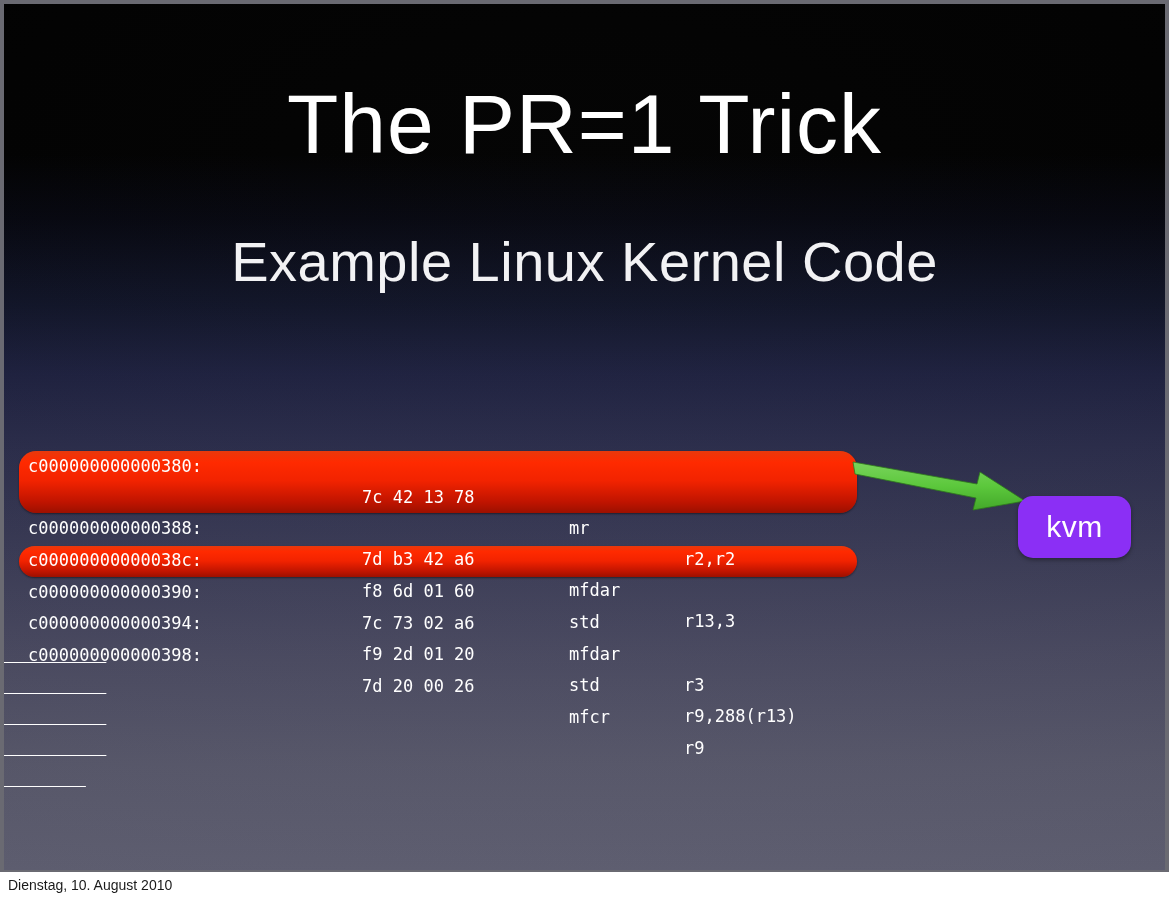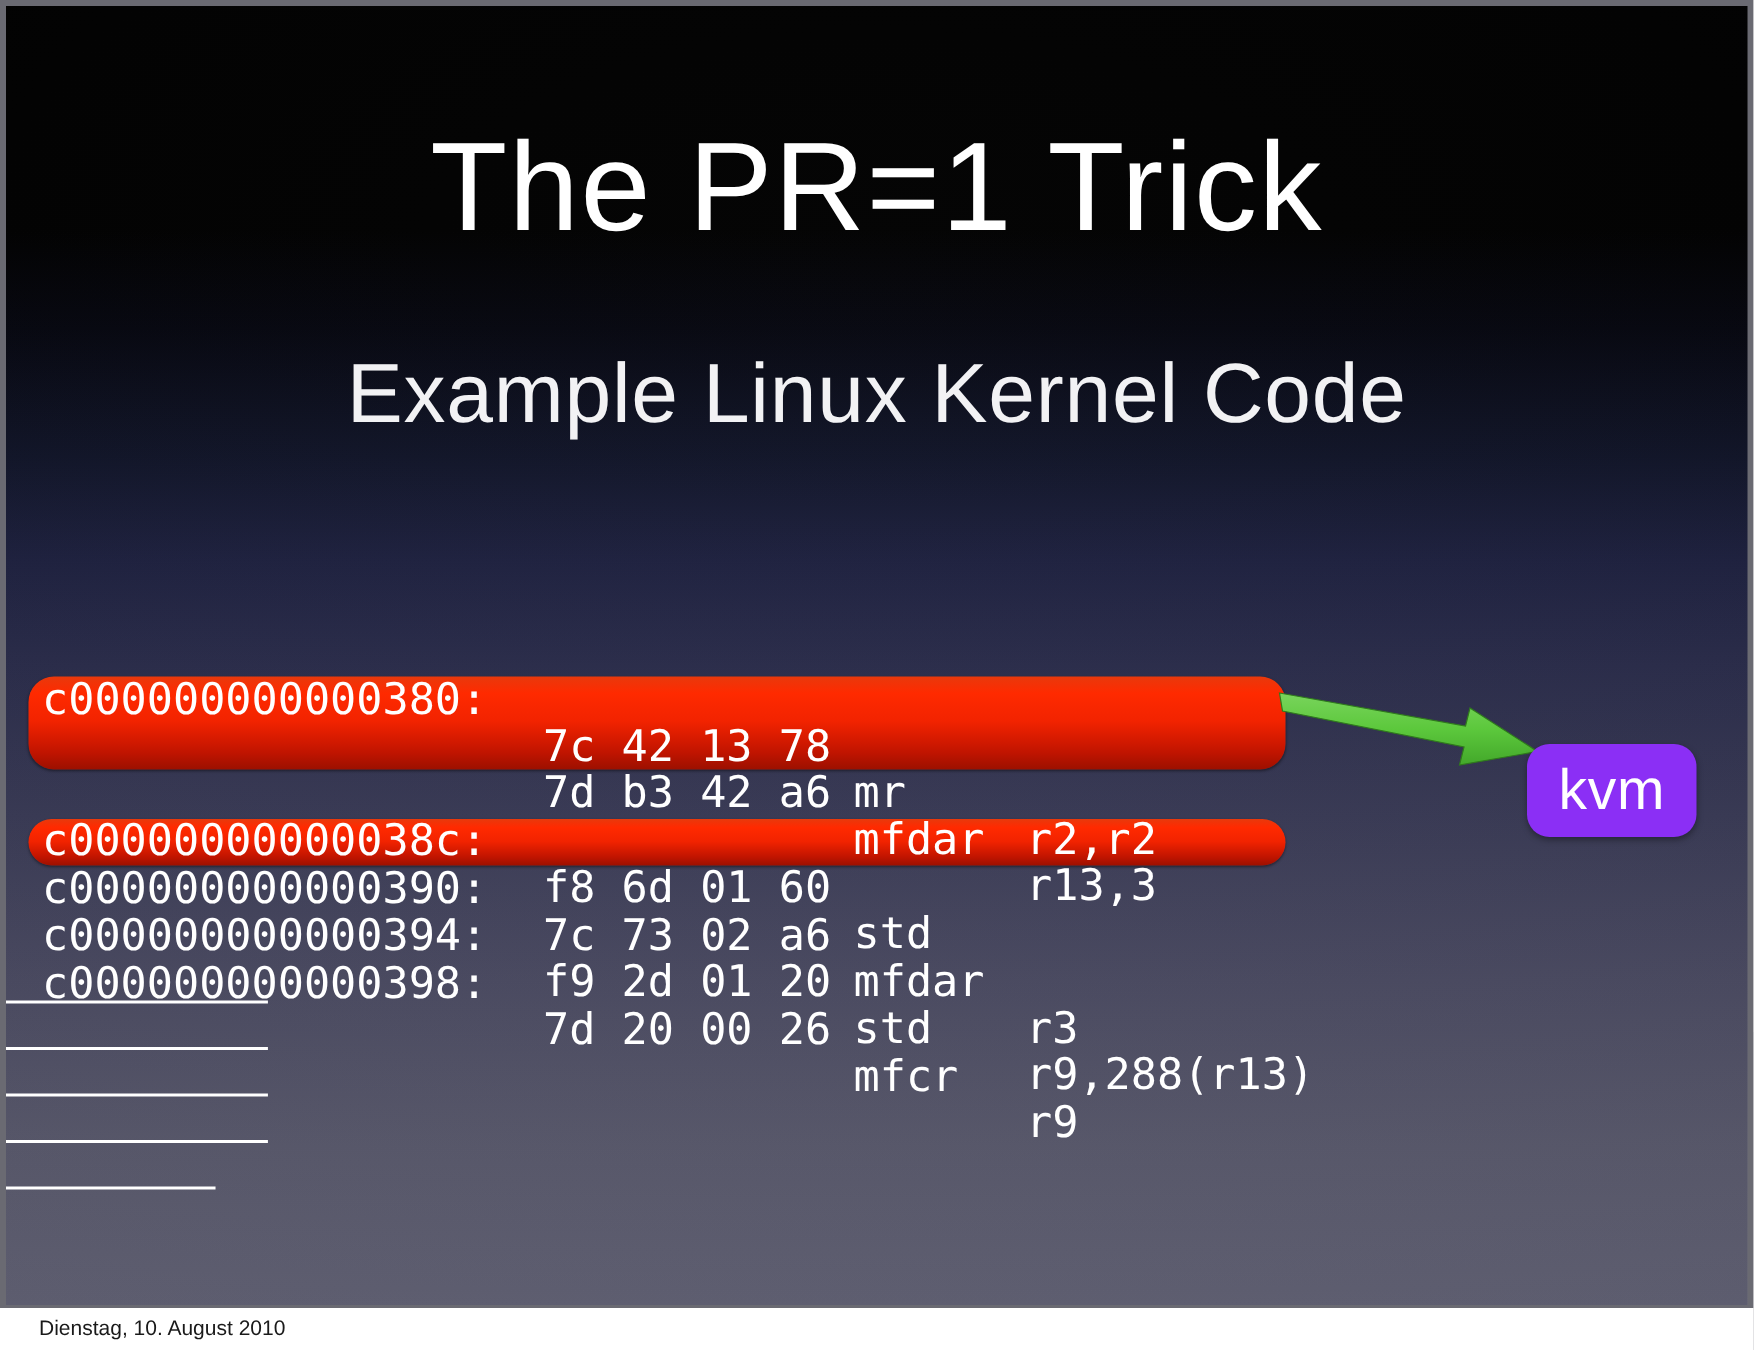--- a/index.html
+++ b/index.html
@@ -101,21 +101,21 @@
     height: 230px;
   }
 
   .code-row {
     position: absolute;
     left: 0;
     width: 1161px;
     height: 31px;
     line-height: 31px;
     font-family: "DejaVu Sans Mono", monospace;
-    font-size: 29px;
+    font-size: 17px;
     color: #ffffff;
     white-space: pre;
   }
 
   .col-addr  { position: absolute; left: 24px;  }
   .col-bytes { position: absolute; left: 342px; margin-left: 16px; }
   .col-mnem  { position: absolute; left: 565px; }
   .col-ops   { position: absolute; left: 680px; }
 
   
@@ -151,21 +151,21 @@
     height: 62px;
     border-radius: 15px;
     background: #8b2ff5;
     box-shadow: 0 2px 4px rgba(0,0,0,0.35);
     display: flex;
     align-items: center;
     justify-content: center;
   }
   #kvm-badge-label {
     color: #ffffff;
-    font-size: 38px;
+    font-size: 30px;
     font-family: "Liberation Sans", sans-serif;
     font-weight: 400;
     letter-spacing: 0.5px;
   }
 
   
   #slide-footer {
     position: absolute;
     left: 0;
     top: 872px;
@@ -173,21 +173,20 @@
     height: 28px;
     background: #ffffff;
   }
   #footer-date {
     position: absolute;
     left: 8px;
     top: 5px;
     color: #1a1a1a;
     font-size: 14px;
     font-family: "Liberation Sans", sans-serif;
-    margin-left: 18px;
   }
 </style>
 </head>
 <body>
 
 <div id="slide-wrapper">
 
   <div id="slide-frame">
     <div id="slide-canvas">
 
@@ -205,20 +204,21 @@
 
         <div class="code-row" style="top: 1px;">
           <span class="col-addr">c000000000000380:</span>
           <span class="col-bytes">7c 42 13 78</span>
           <span class="col-mnem">mr</span>
           <span class="col-ops">r2,r2</span>
         </div>
 
 
         <div class="code-row" style="top: 63px;">
+          <span class="col-addr">c000000000000388:</span>
           <span class="col-bytes">7d b3 42 a6</span>
           <span class="col-mnem">mfdar</span>
           <span class="col-ops">r13,3</span>
         </div>
 
         <div class="code-row" style="top: 95px;">
           <span class="col-addr">c00000000000038c:</span>
           <span class="col-bytes">f8 6d 01 60</span>
           <span class="col-mnem">std</span>
         </div>

